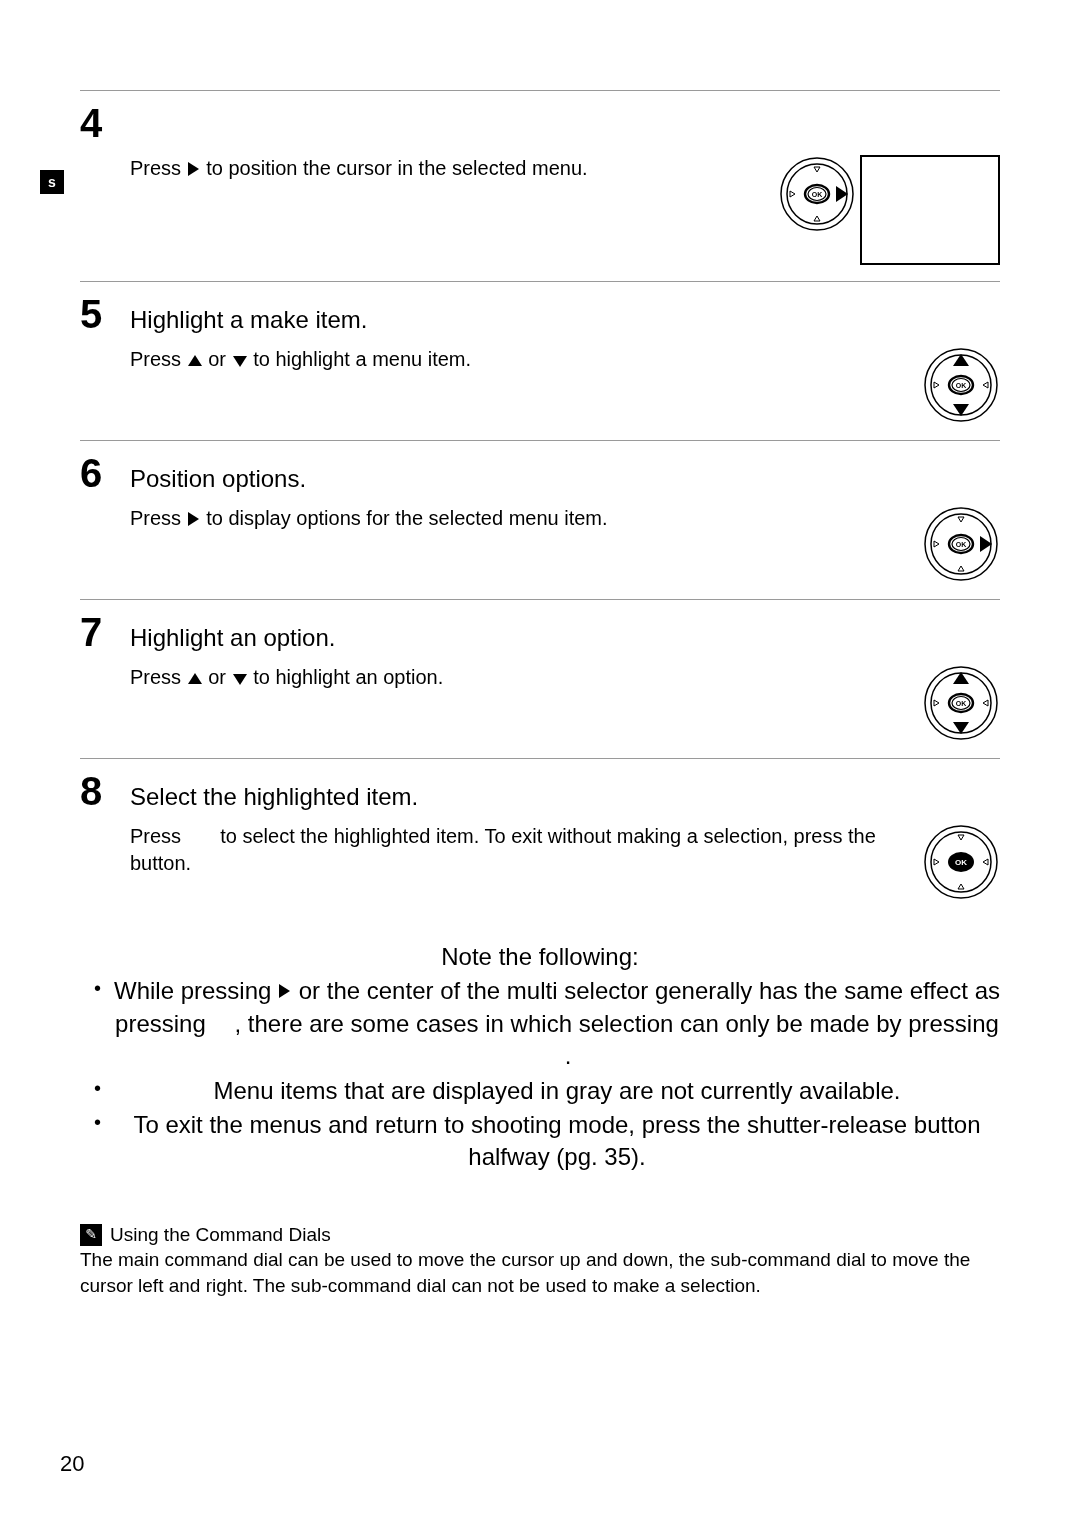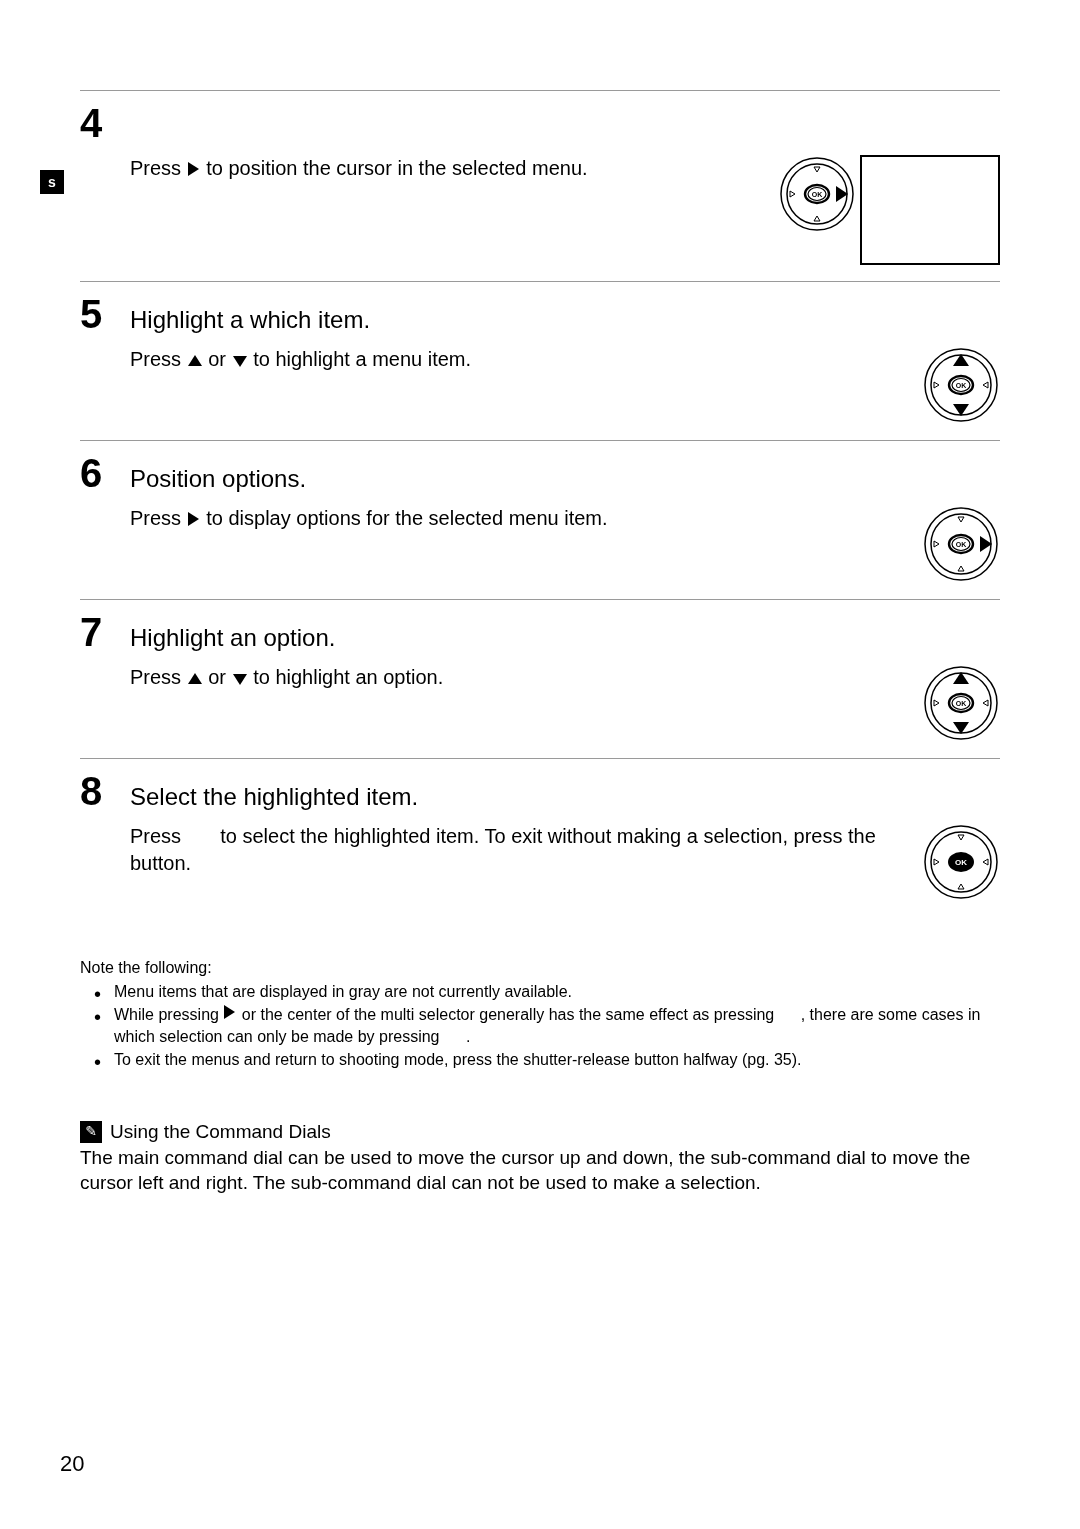--- a/index.html
+++ b/index.html
@@ -10,21 +10,21 @@
     .step-head { display: flex; align-items: baseline; }
     .step-num { font-size: 40px; font-weight: bold; font-family: Arial, Helvetica, sans-serif; width: 50px; line-height: 1; }
     .step-title { font-size: 24px; flex: 1; }
     .step-body { display: flex; align-items: flex-start; margin-top: 12px; padding-left: 50px; gap: 4px; }
     .step-text { flex: 1; font-size: 20px; line-height: 1.35; }
     .step-text .inline-glyph { display: inline-block; vertical-align: -2px; }
     .selector-svg { flex-shrink: 0; width: 78px; height: 78px; }
     .blank-screen { border: 2px solid #000; width: 140px; height: 110px; flex-shrink: 0; }
     .step8-body { display: flex; align-items: flex-start; margin-top: 12px; padding-left: 50px; }
     .step8-text { flex: 1; font-size: 20px; line-height: 1.35; }
-    .notes-block { margin-top: 40px; font-size: 16px; line-height: 1.35; }
+    .notes-block { margin-top: 24px; font-size: 24px; line-height: 1.35; text-align: center; }
     .notes-title { }
     .bullet { padding-left: 34px; position: relative; margin-top: 2px; }
     .bullet::before { content: "•"; position: absolute; left: 14px; top: 0; font-size: 20px; }
     .tip-box { margin-top: 48px; font-size: 19px; line-height: 1.35; }
     .tip-head { display: flex; align-items: center; gap: 8px; }
     .pencil-icon { display: inline-flex; align-items: center; justify-content: center; width: 22px; height: 22px; background: #000; color: #fff; font-size: 14px; }
     .tip-title { }
     .page-num { position: absolute; bottom: 52px; left: 60px; font-size: 22px; }
   </style>
 </head>
@@ -57,21 +57,21 @@
         <polygon points="12,36 12,42 17,39" fill="none" stroke="#000" stroke-width="1"></polygon>
         <polygon points="58,31 70,39 58,47" fill="#000"></polygon>
       </svg>
       <div class="blank-screen"></div>
     </div>
   </div>
 
   <div class="step-wrap">
     <div class="step-head">
       <div class="step-num">5</div>
-      <div class="step-title">Highlight a which item.</div>
+      <div class="step-title">Highlight a make item.</div>
     </div>
     <div class="step-body">
       <div class="step-text">
         <span>Press </span><span class="inline-glyph"><svg width="16" height="14">
               <polygon points="1,12 15,12 8,1" fill="#000"></polygon>
             </svg></span><span> or </span><span class="inline-glyph"><svg width="16" height="14">
               <polygon points="1,2 15,2 8,13" fill="#000"></polygon>
             </svg></span><span> to highlight a menu item.</span>
       </div>
       <svg class="selector-svg" viewBox="0 0 78 78">
@@ -158,26 +158,26 @@
         <polygon points="36,66 42,66 39,61" fill="none" stroke="#000" stroke-width="1"></polygon>
         <polygon points="12,36 12,42 17,39" fill="none" stroke="#000" stroke-width="1"></polygon>
         <polygon points="66,36 66,42 61,39" fill="none" stroke="#000" stroke-width="1"></polygon>
       </svg>
     </div>
   </div>
 
   <div class="notes-block">
     <div class="notes-title">Note the following:</div>
     <div class="bullet">
-      <span>Menu items that are displayed in gray are not currently available.</span>
-    </div>
-    <div class="bullet">
       <span>While pressing </span><span class="inline-glyph"><svg width="14" height="16">
             <polygon points="1,1 12,8 1,15" fill="#000"></polygon>
           </svg></span><span> or the center of the multi selector generally has the same effect as pressing </span><span style="display:inline-block;width:22px;"></span><span>, there are some cases in which selection can only be made by pressing </span><span style="display:inline-block;width:22px;"></span><span>.</span>
+    </div>
+    <div class="bullet">
+      <span>Menu items that are displayed in gray are not currently available.</span>
     </div>
     <div class="bullet">
       <span>To exit the menus and return to shooting mode, press the shutter-release button halfway (pg. 35).</span>
     </div>
   </div>
 
   <div class="tip-box">
     <div class="tip-head">
       <span class="pencil-icon">✎</span>
       <span class="tip-title">Using the Command Dials</span>

